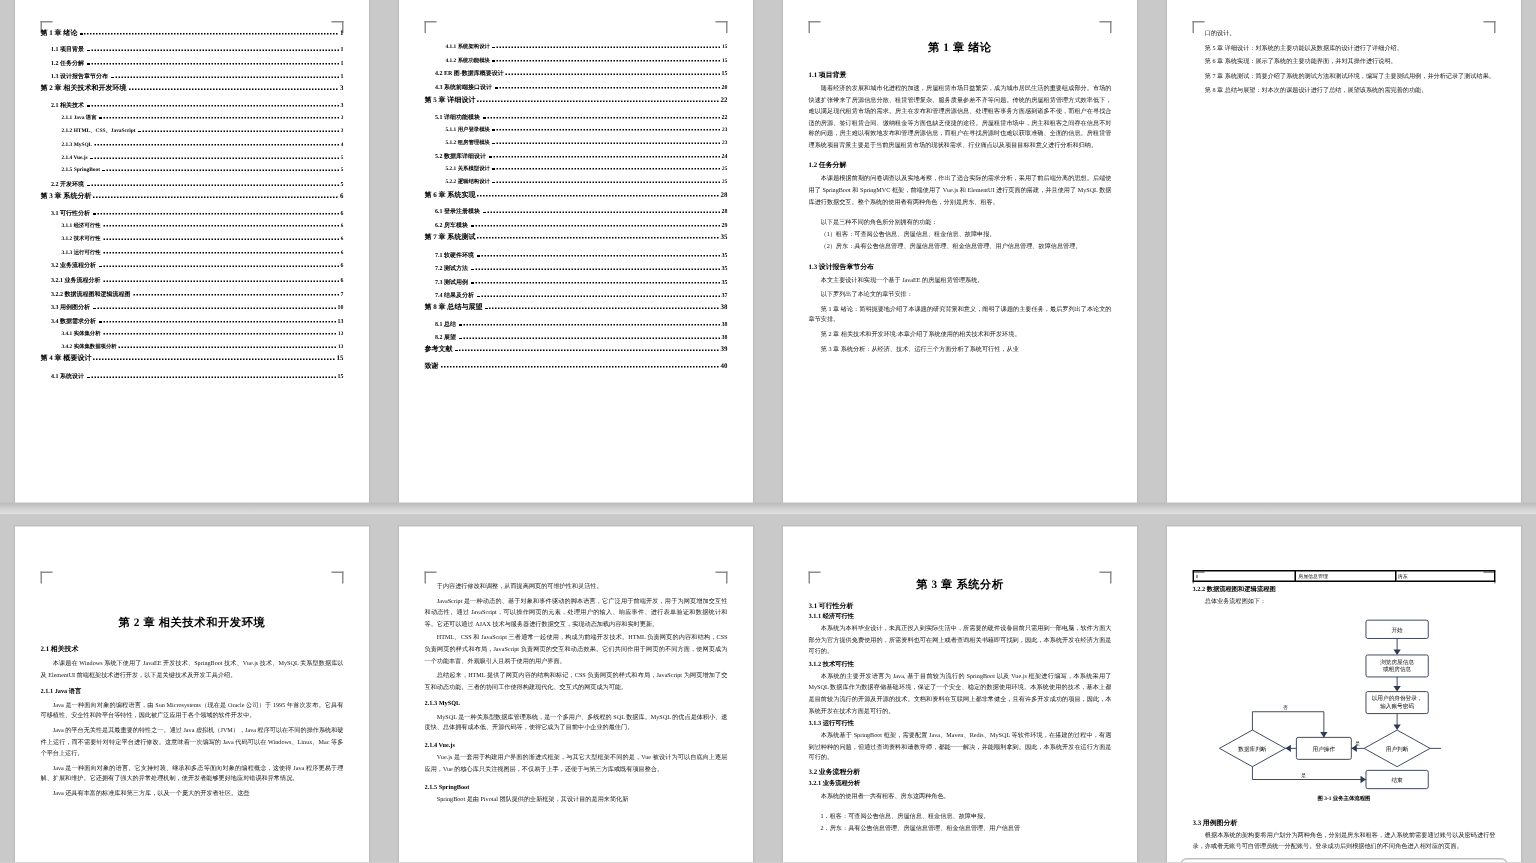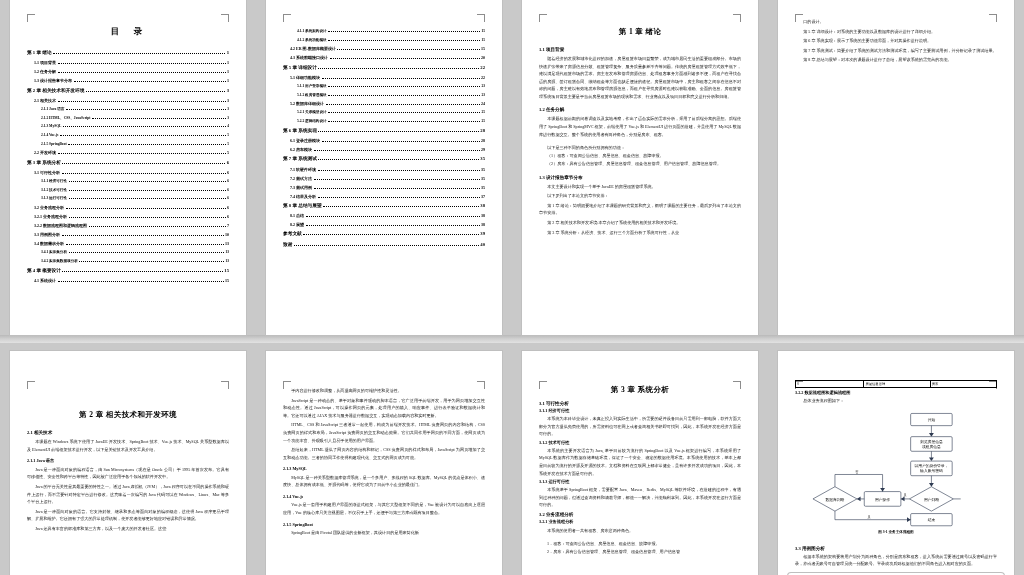--- a/index.html
+++ b/index.html
@@ -209,21 +209,20 @@
 
 <div id="doc-viewport">
 
   <div class="page-row row-1">
 
     <div class="page-col">
       <div class="page">
         <div class="crop tl"></div>
         <div class="crop tr"></div>
         <div class="page-body">
-          <div class="doc-title">目　录</div>
           <div class="toc" id="toc1">
               <div class="toc-row lvl1">
                 <span class="toc-label">第 1 章  绪论</span>
                 <span class="toc-dots"></span>
                 <span class="toc-page">1</span>
               </div>
               <div class="toc-row lvl2">
                 <span class="toc-label">1.1  项目背景</span>
                 <span class="toc-dots"></span>
                 <span class="toc-page">1</span>

